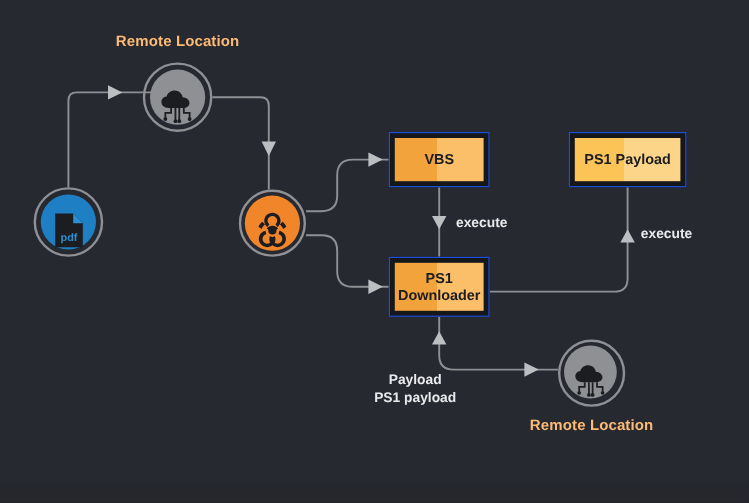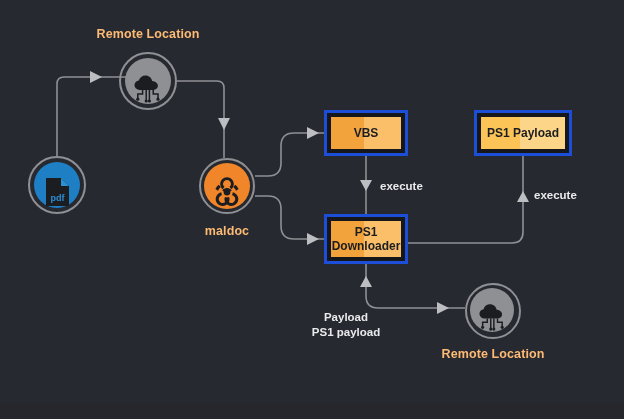--- a/index.html
+++ b/index.html
@@ -57,21 +57,21 @@
     position: absolute;
     color: #e9eaec;
     font-size: 11.5px;
     font-weight: bold;
     white-space: nowrap;
     line-height: 15px;
   }
   .box {
     position: absolute;
     box-sizing: border-box;
-    border: 3px solid #1d4ed8;
+    border: 1px solid #1d4ed8;
     background: #15171b;
     padding: 4px;
   }
   .box-inner {
     width: 100%;
     height: 100%;
     box-sizing: border-box;
     display: flex;
     align-items: center;
     justify-content: center;
@@ -171,21 +171,20 @@
           <path d="M17,2.2 C13.2,2.2 10.2,5.2 10.2,9 C10.2,11.1 11.2,13 12.7,14.2 L14.5,11.8 C13.6,11.1 13,10.1 13,9 C13,6.8 14.8,5 17,5 C19.2,5 21,6.8 21,9 C21,10.1 20.4,11.1 19.5,11.8 L21.3,14.2 C22.8,13 23.8,11.1 23.8,9 C23.8,5.2 20.8,2.2 17,2.2 Z"></path>
           <path d="M9.3,30.1 C12.6,32 16.7,30.9 18.6,27.6 C19.7,25.8 19.8,23.7 19.1,21.9 L16.3,22.8 C16.7,23.9 16.6,25.1 16.1,26.1 C15,28 12.6,28.6 10.7,27.5 C8.8,26.4 8.2,24 9.3,22.1 C9.8,21.1 10.8,20.5 11.9,20.2 L11.2,17.3 C9.3,17.7 7.6,18.9 6.6,20.7 C4.7,24 5.9,28.2 9.3,30.1 Z"></path>
           <path d="M24.7,30.1 C28.1,28.2 29.3,24 27.4,20.7 C26.4,18.9 24.7,17.7 22.8,17.3 L22.1,20.2 C23.2,20.5 24.2,21.1 24.7,22.1 C25.8,24 25.2,26.4 23.3,27.5 C21.4,28.6 19,28 17.9,26.1 C17.4,25.1 17.3,23.9 17.7,22.8 L14.9,21.9 C14.2,23.7 14.3,25.8 15.4,27.6 C17.3,30.9 21.4,32 24.7,30.1 Z"></path>
           <path d="M17,13.1 C15.1,13.1 13.4,14 12.3,15.4 L14.6,17.1 C15.2,16.4 16,15.9 17,15.9 C18,15.9 18.8,16.4 19.4,17.1 L21.7,15.4 C20.6,14 18.9,13.1 17,13.1 Z"></path>
           <path d="M5.4,13.9 L8,15.8 C8.6,14.3 9.5,13 10.8,12.1 L8.6,9.8 C7.2,11 6.1,12.4 5.4,13.9 Z"></path>
           <path d="M28.6,13.9 C27.9,12.4 26.8,11 25.4,9.8 L23.2,12.1 C24.5,13 25.4,14.3 26,15.8 Z"></path>
         </g>
       </svg>
     </div>
   </div>
-  <div class="node-label" style="left:167px; top:224px; width:120px;">maldoc</div>
 
   <div class="box" style="left:324px; top:110px; width:84px; height:46px;">
     <div class="box-inner fill-orange">
       <span>VBS</span>
     </div>
   </div>
 
   <div class="box" style="left:474px; top:110px; width:98px; height:46px;">
     <div class="box-inner fill-yellow">
       <span>PS1 Payload</span>

